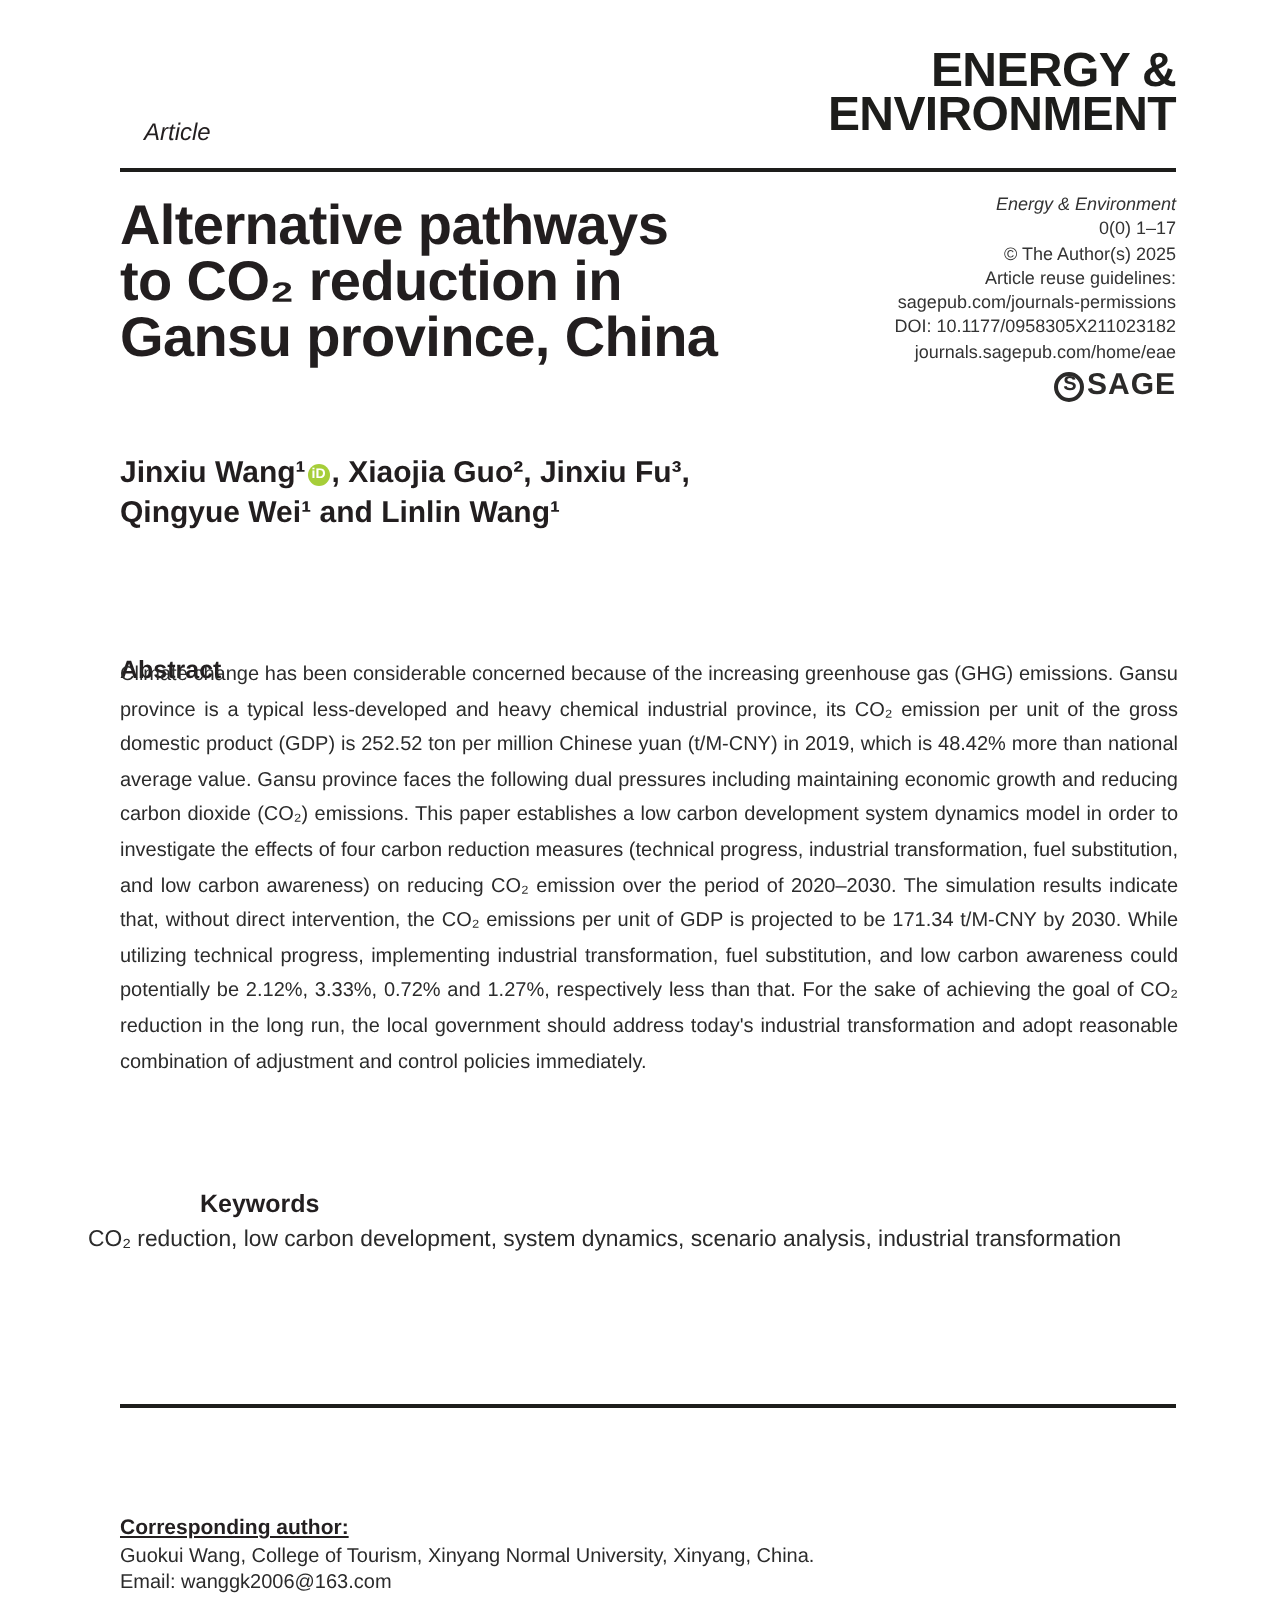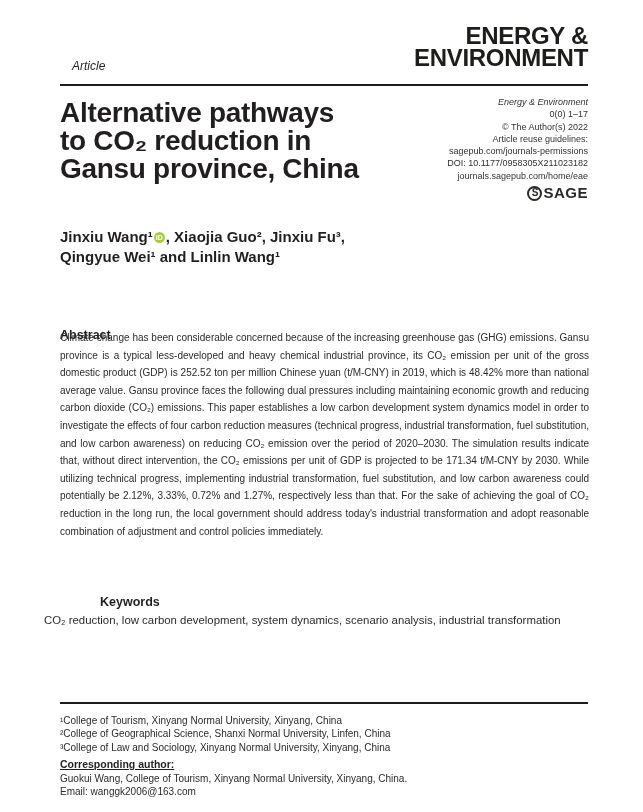--- a/index.html
+++ b/index.html
@@ -109,21 +109,21 @@
 
   <div class="abs title">
     <div>Alternative pathways</div>
     <div>to CO₂ reduction in</div>
     <div>Gansu province, China</div>
   </div>
 
   <div class="abs citation">
     <div class="italic">Energy &amp; Environment</div>
     <div>0(0) 1–17</div>
-    <div>© The Author(s) 2022</div>
+    <div>© The Author(s) 2025</div>
     <div>Article reuse guidelines:</div>
     <div>sagepub.com/journals-permissions</div>
     <div>DOI: 10.1177/0958305X211023182</div>
     <div>journals.sagepub.com/home/eae</div>
     <div class="sage">
       <span class="sage-circle">S</span>
       <span class="sage-text">SAGE</span>
     </div>
   </div>
 
@@ -133,25 +133,20 @@
   </div>
 
   <div class="abs section-heading abstract-heading">Abstract</div>
   <div class="abs abstract-body">Climate change has been considerable concerned because of the increasing greenhouse gas (GHG) emissions. Gansu province is a typical less-developed and heavy chemical industrial province, its CO₂ emission per unit of the gross domestic product (GDP) is 252.52 ton per million Chinese yuan (t/M-CNY) in 2019, which is 48.42% more than national average value. Gansu province faces the following dual pressures including maintaining economic growth and reducing carbon dioxide (CO₂) emissions. This paper establishes a low carbon development system dynamics model in order to investigate the effects of four carbon reduction measures (technical progress, industrial transformation, fuel substitution, and low carbon awareness) on reducing CO₂ emission over the period of 2020–2030. The simulation results indicate that, without direct intervention, the CO₂ emissions per unit of GDP is projected to be 171.34 t/M-CNY by 2030. While utilizing technical progress, implementing industrial transformation, fuel substitution, and low carbon awareness could potentially be 2.12%, 3.33%, 0.72% and 1.27%, respectively less than that. For the sake of achieving the goal of CO₂ reduction in the long run, the local government should address today's industrial transformation and adopt reasonable combination of adjustment and control policies immediately.</div>
 
   <div class="abs section-heading keywords-heading">Keywords</div>
   <div class="abs keywords-body">CO₂ reduction, low carbon development, system dynamics, scenario analysis, industrial transformation</div>
 
   <div class="abs bottom-rule"></div>
 
-  <div class="abs affiliations">
-    <div>¹College of Tourism, Xinyang Normal University, Xinyang, China</div>
-    <div>²College of Geographical Science, Shanxi Normal University, Linfen, China</div>
-    <div>³College of Law and Sociology, Xinyang Normal University, Xinyang, China</div>
-  </div>
 
   <div class="abs corresponding">
     <div class="corr-label">Corresponding author:</div>
     <div>Guokui Wang, College of Tourism, Xinyang Normal University, Xinyang, China.</div>
     <div>Email: wanggk2006@163.com</div>
   </div>
 
 </div>
 
 </body></html>

